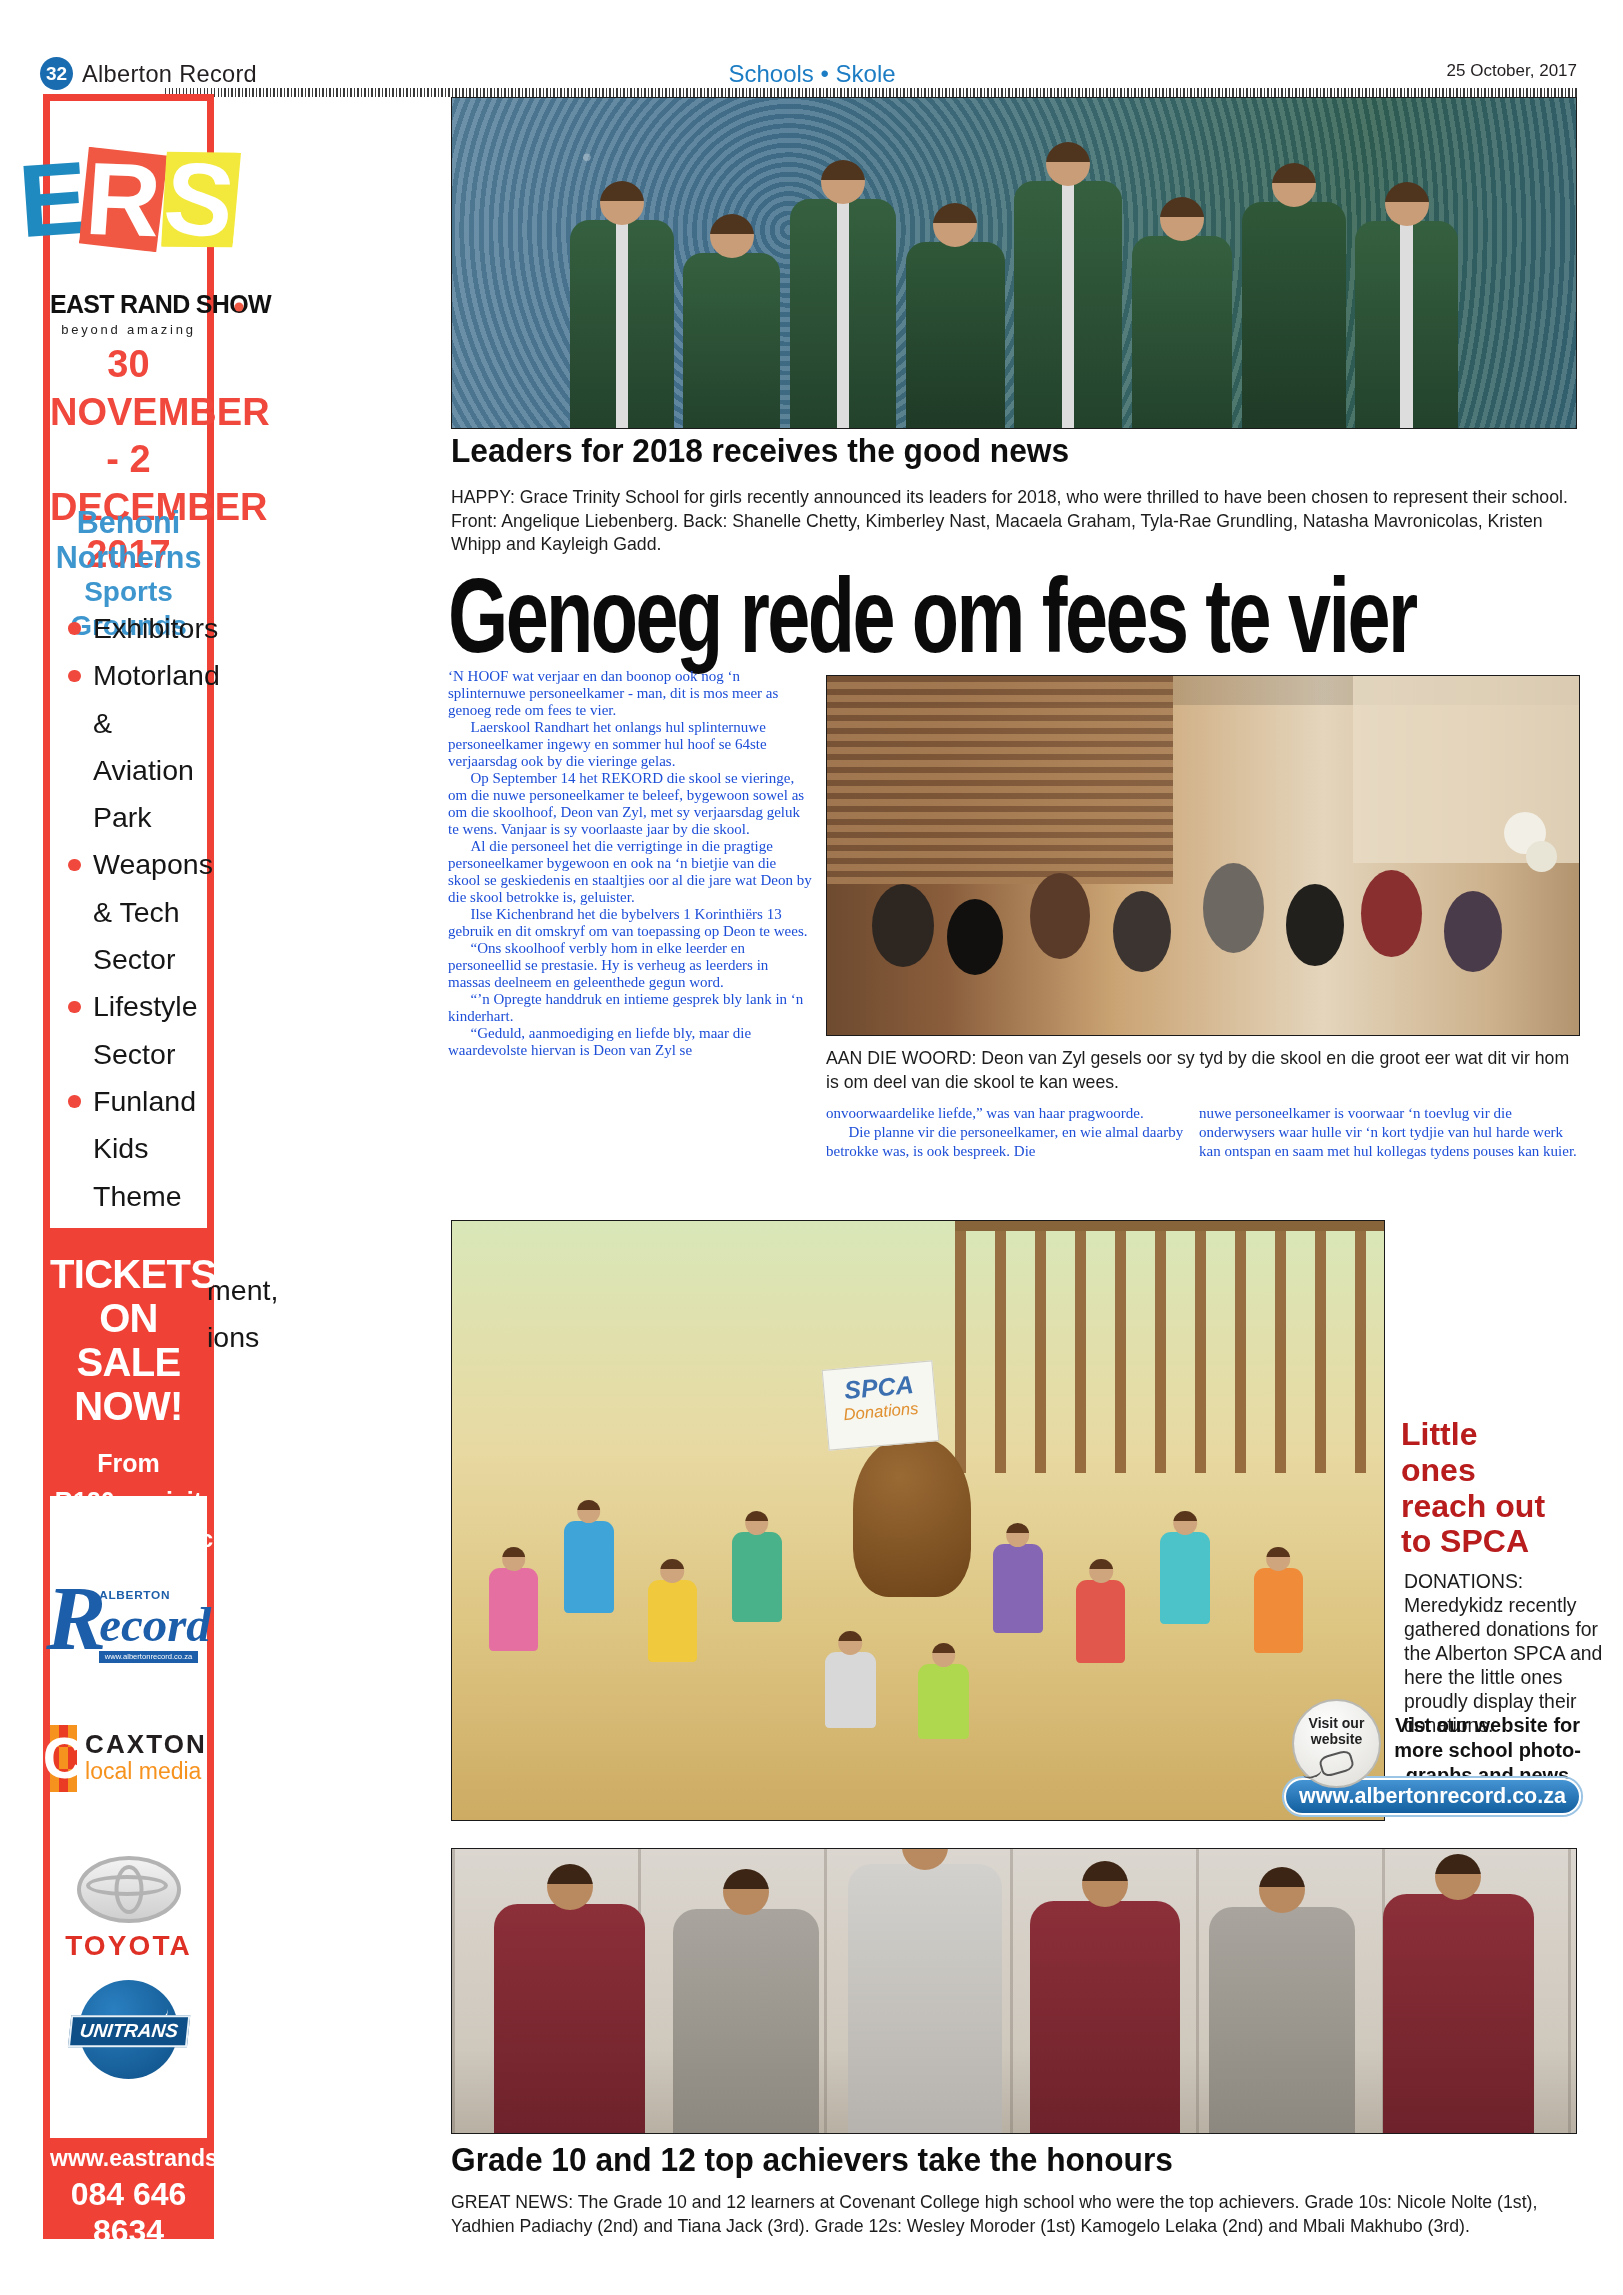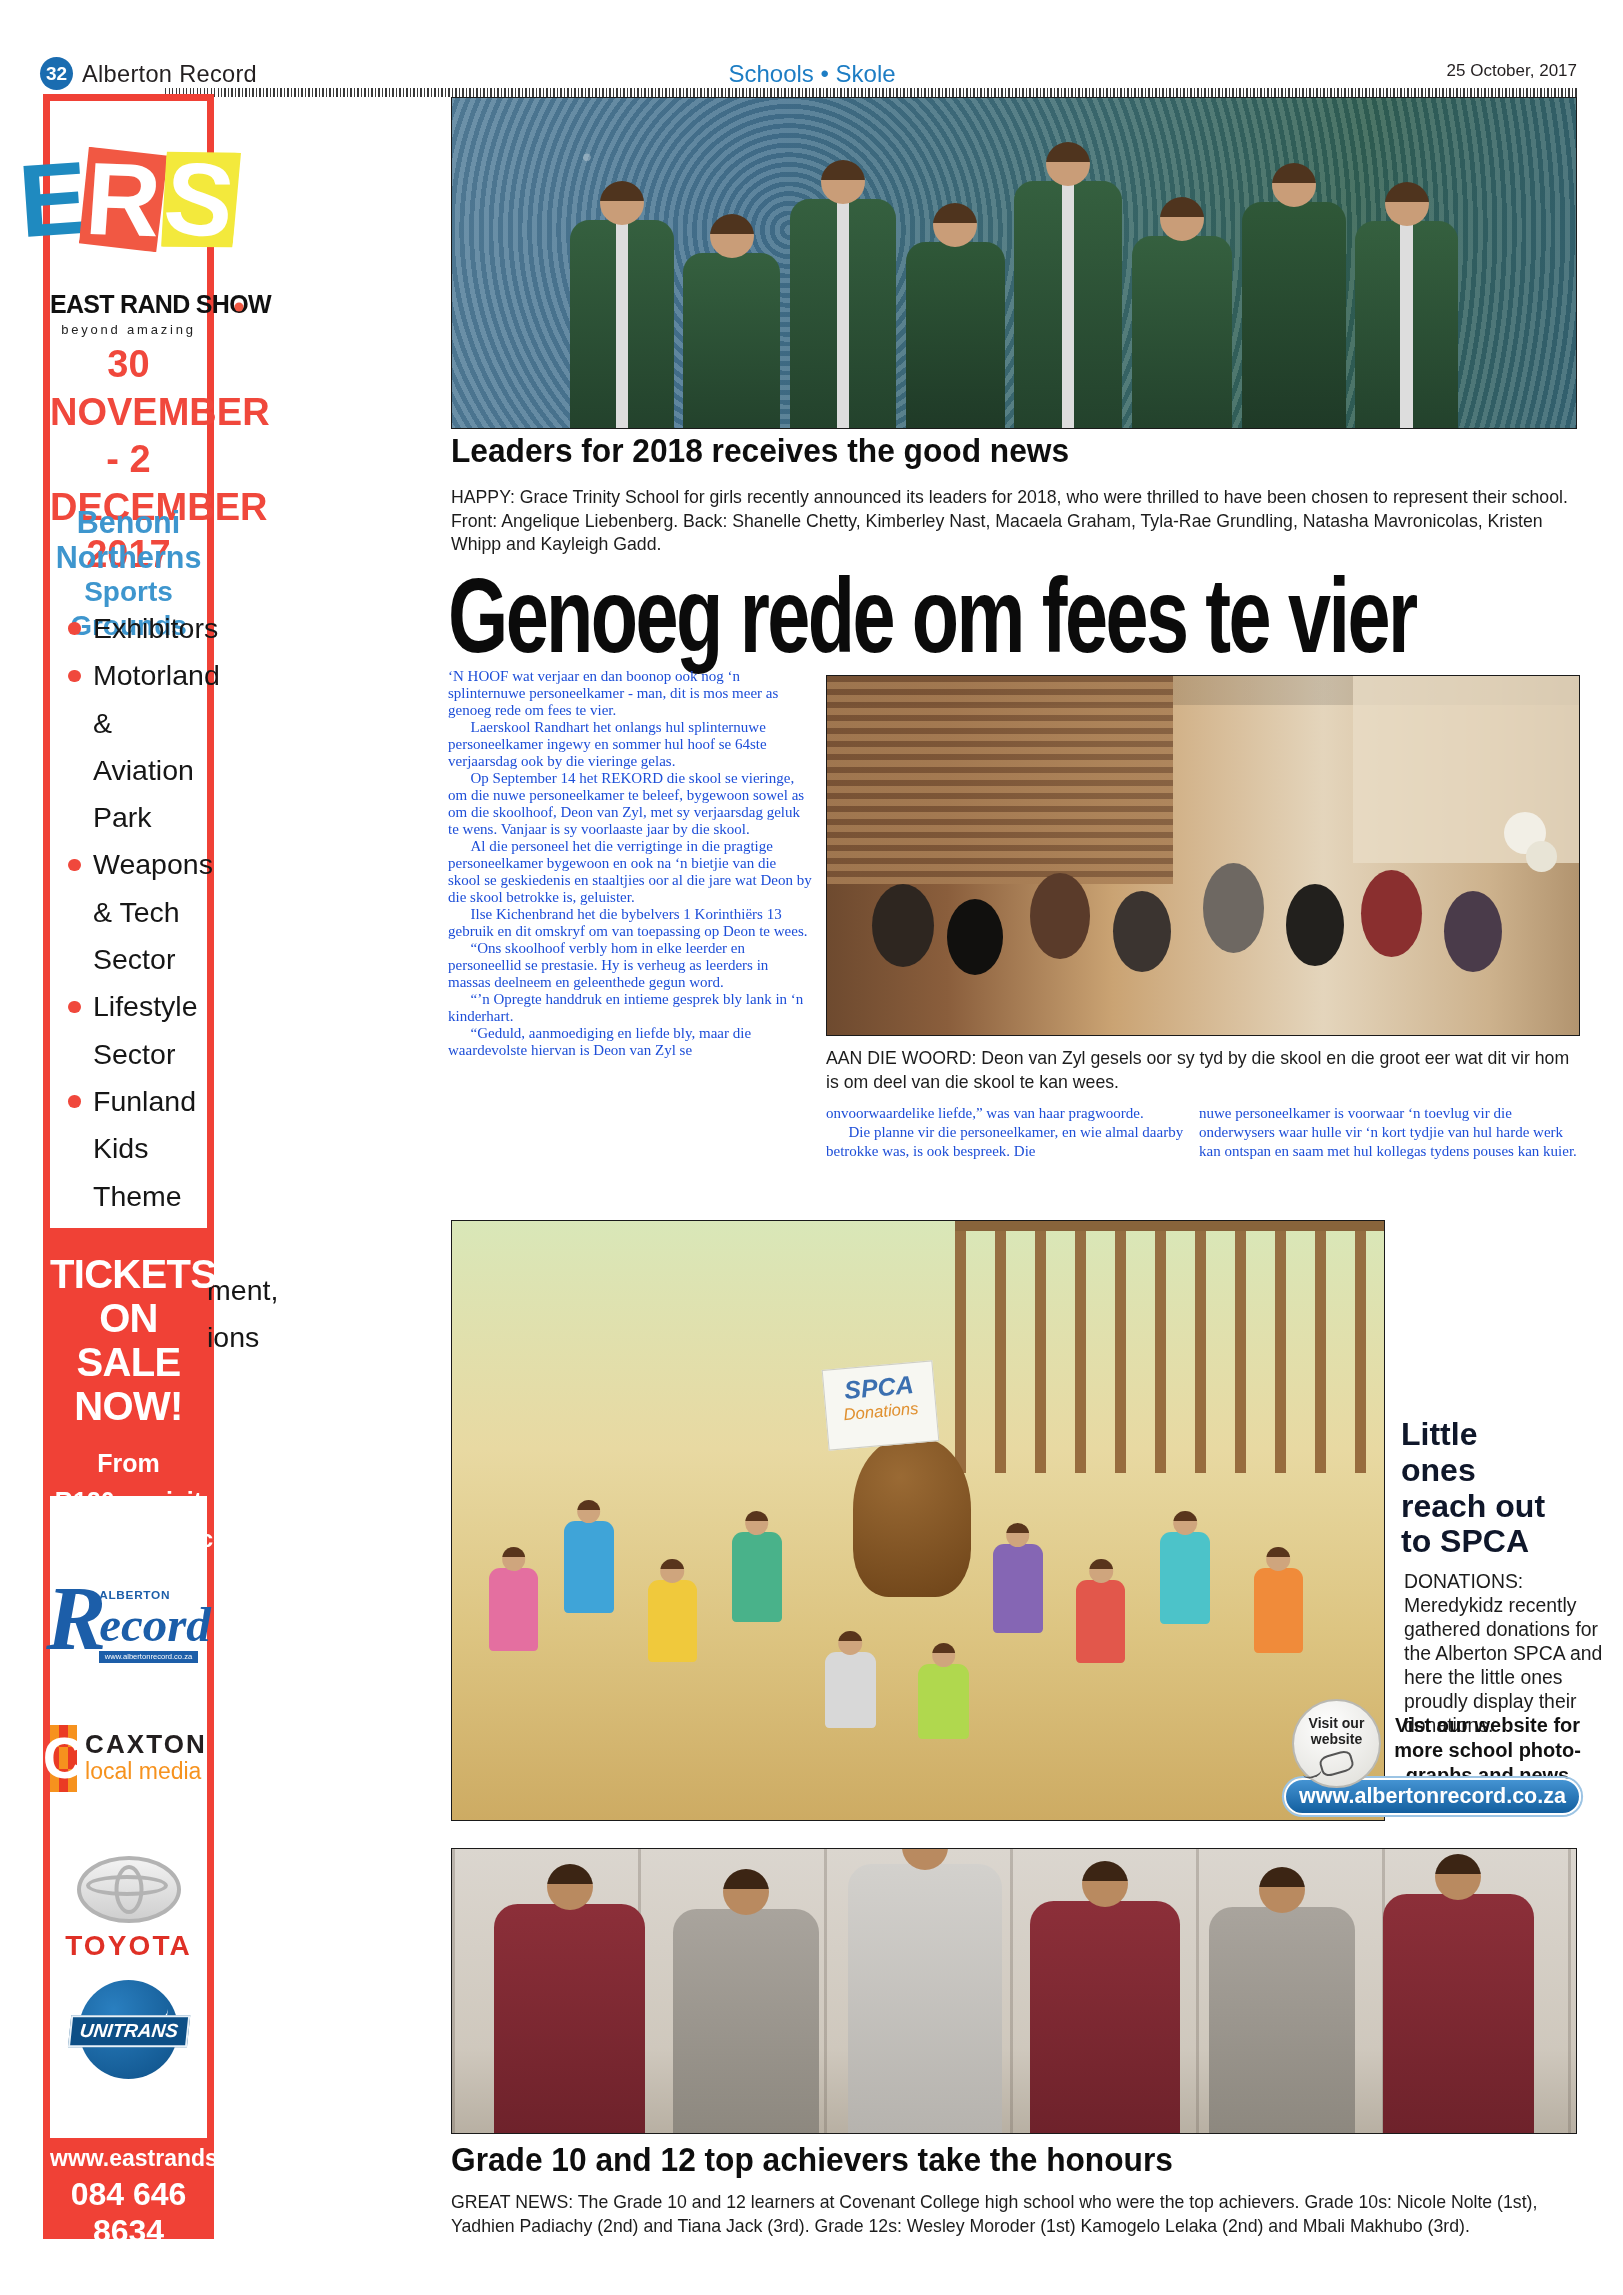--- a/index.html
+++ b/index.html
@@ -133,21 +133,21 @@
   .cap-aan{left:826px;top:1047px;width:754px;}
   .cap-achievers{left:451px;top:2191px;width:1128px;}
   .h-fees{left:448px;top:562px;font-size:106px;font-weight:700;letter-spacing:-3.5px;color:#0b0b0b;
           transform:scaleX(.73);transform-origin:left;white-space:nowrap;line-height:1;}
   .serifcol{font-family:Liberation Serif, serif;font-size:15px;line-height:17px;color:#1d4ed8;}
   .serifcol p{margin:0;}
   .serifcol p.ind{text-indent:1.5em;}
   .col1{left:448px;top:668px;width:364px;}
   .col2{left:826px;top:1104px;width:358px;line-height:19px;}
   .col3{left:1199px;top:1104px;width:380px;line-height:19px;}
-  .h-spca{left:1401px;top:1417px;width:215px;font-size:32px;font-weight:800;line-height:1.12;color:#0f172a;}
+  .h-spca{left:1401px;top:1417px;width:215px;font-size:32px;font-weight:800;line-height:1.12;color:#b91c1c;}
   .spca-body{left:1401px;top:1566px;width:208px;font-size:19.4px;line-height:24px;color:#1c1c1c;}
   .badge{left:1292px;top:1699px;width:89px;height:89px;border-radius:50%;
          background:radial-gradient(circle at 40% 30%,#ffffff,#dddcd6);border:2.1px solid #b9b8b2;
          box-sizing:border-box;text-align:center;padding-top:14px;z-index:3;}
   .badge .btxt{font-size:14px;font-weight:700;line-height:1.15;color:#222;}
   .mouse{display:inline-block;margin-top:5.6px;width:29px;height:16.7px;border:2.1px solid #555;
          border-radius:9.7px/7px;transform:rotate(-16deg);position:relative;}
   .mouse::before{content:'';position:absolute;left:-21px;top:4.2px;width:19.4px;height:9.7px;
          border-bottom:2.1px solid #555;border-radius:50%;}
   .promo{left:1385px;top:1713px;width:205px;text-align:center;font-size:20px;font-weight:700;line-height:1.25;color:#111;}

